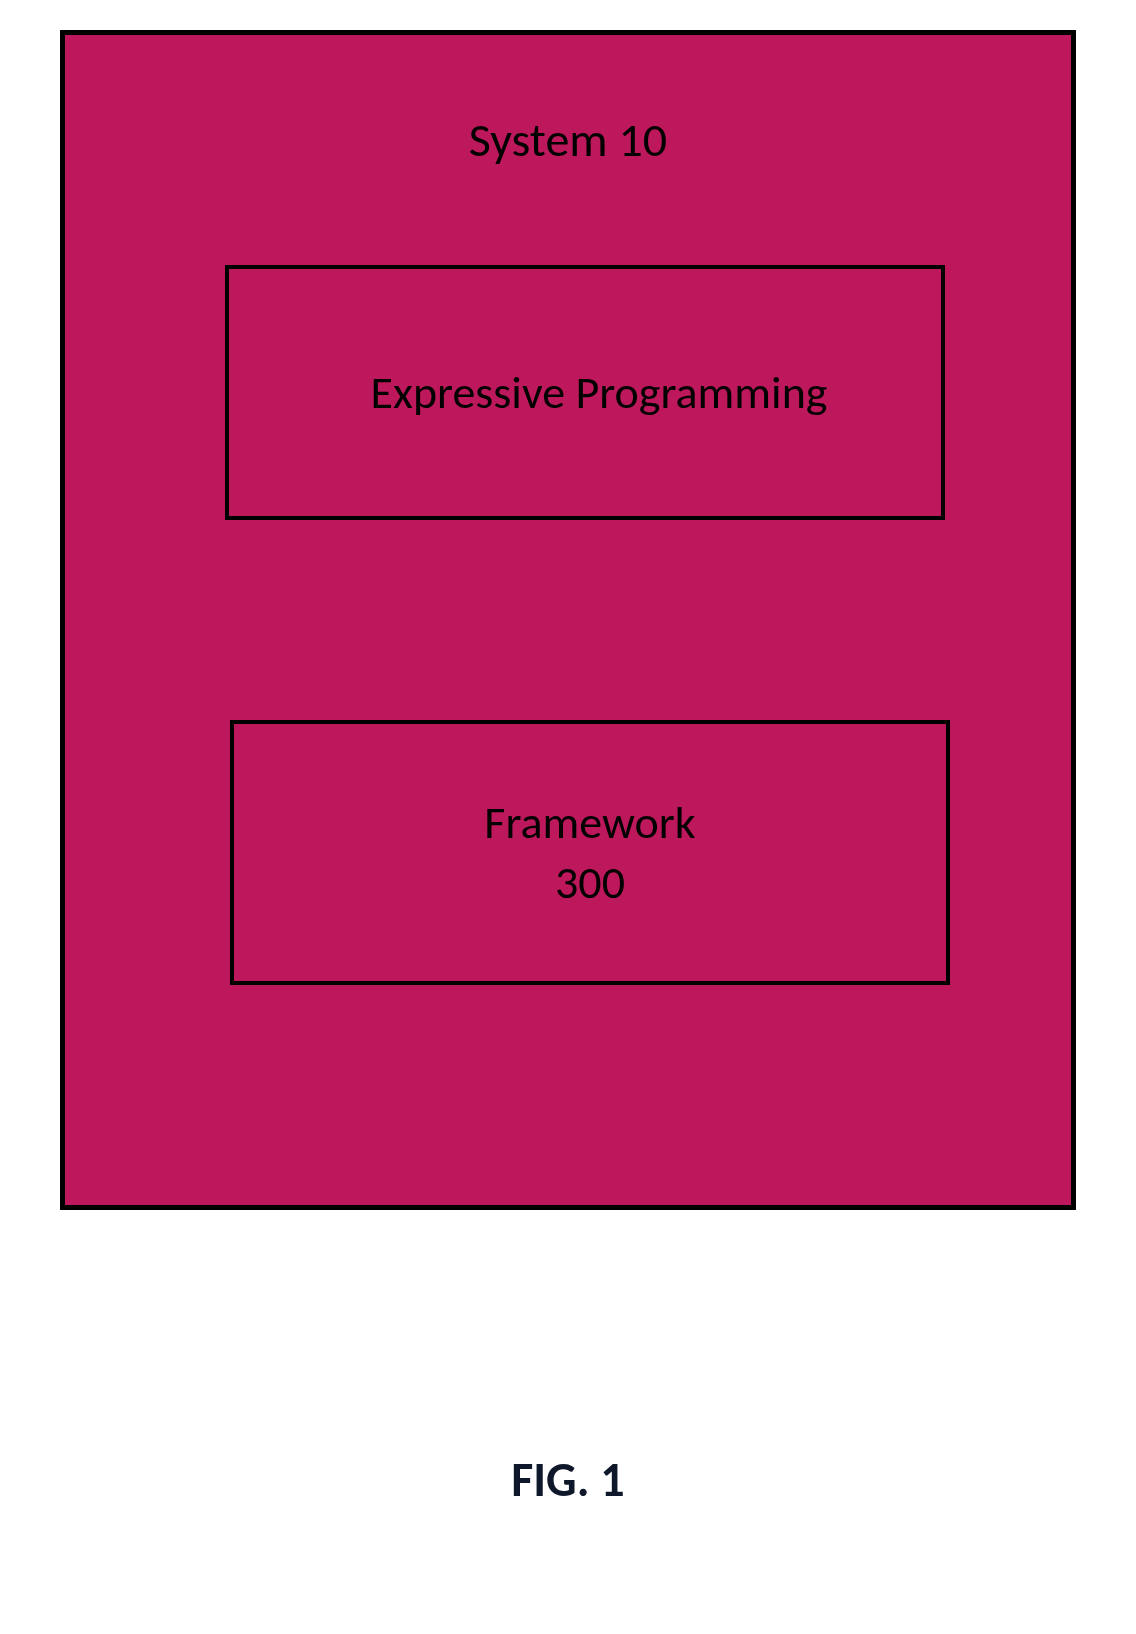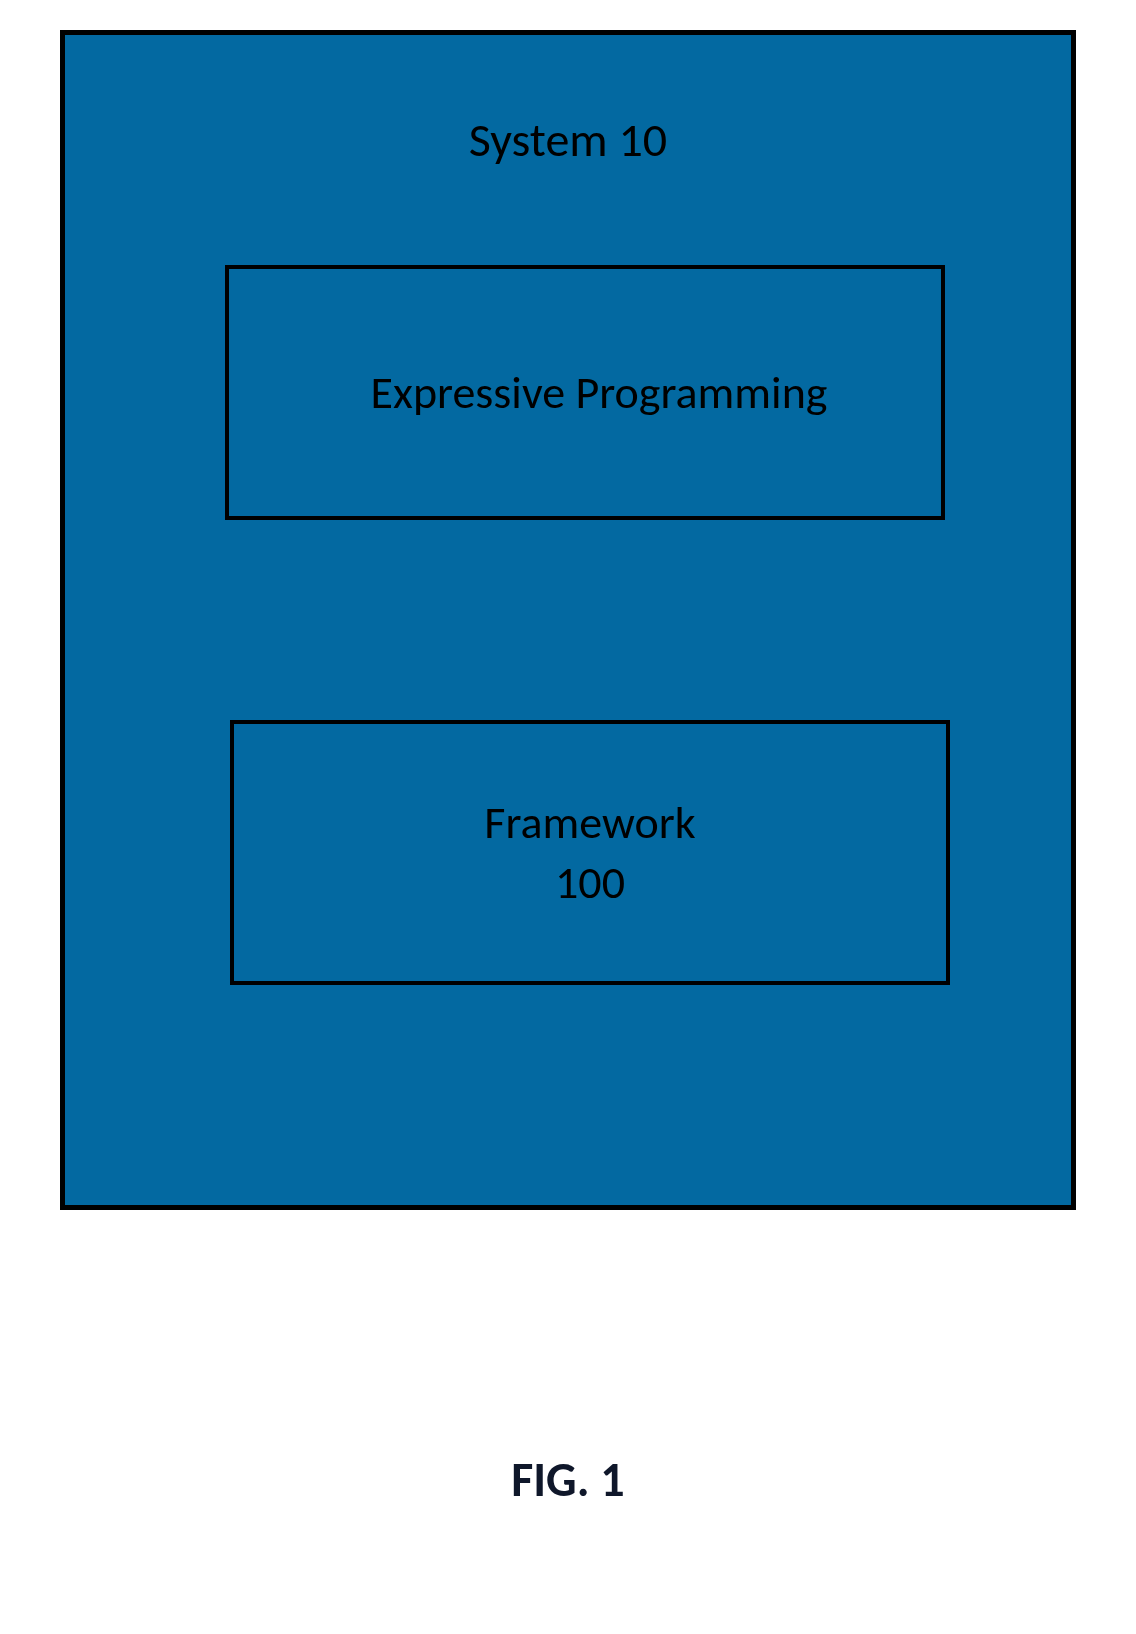--- a/index.html
+++ b/index.html
@@ -14,21 +14,21 @@
       font-family: Calibri, "Segoe UI", Arial, sans-serif;
       position: relative;
     }
     .outer-box {
       position: absolute;
       left: 60px;
       top: 30px;
       width: 1016px;
       height: 1180px;
       border: 5px solid black;
-      background: #0369a1;
+      background: #be185d;
     }
     .system-title {
       position: absolute;
       top: 75px;
       left: 0;
       width: 100%;
       text-align: center;
       font-size: 48px;
       color: black;
       font-weight: normal;
@@ -87,18 +87,18 @@
 <div class="outer-box">
   <div class="system-title">System 10</div>
   <div class="inner-box-1">
     <div class="inner-box-1-text">
       <span>Expressive Programming</span><br>
     </div>
   </div>
   <div class="inner-box-2">
     <div class="inner-box-2-text">
       <span>Framework</span><br>
-      <span>100</span>
+      <span>300</span>
     </div>
   </div>
 </div>
 
 <div class="figure-label">FIG. 1</div>
 
 </body></html>

